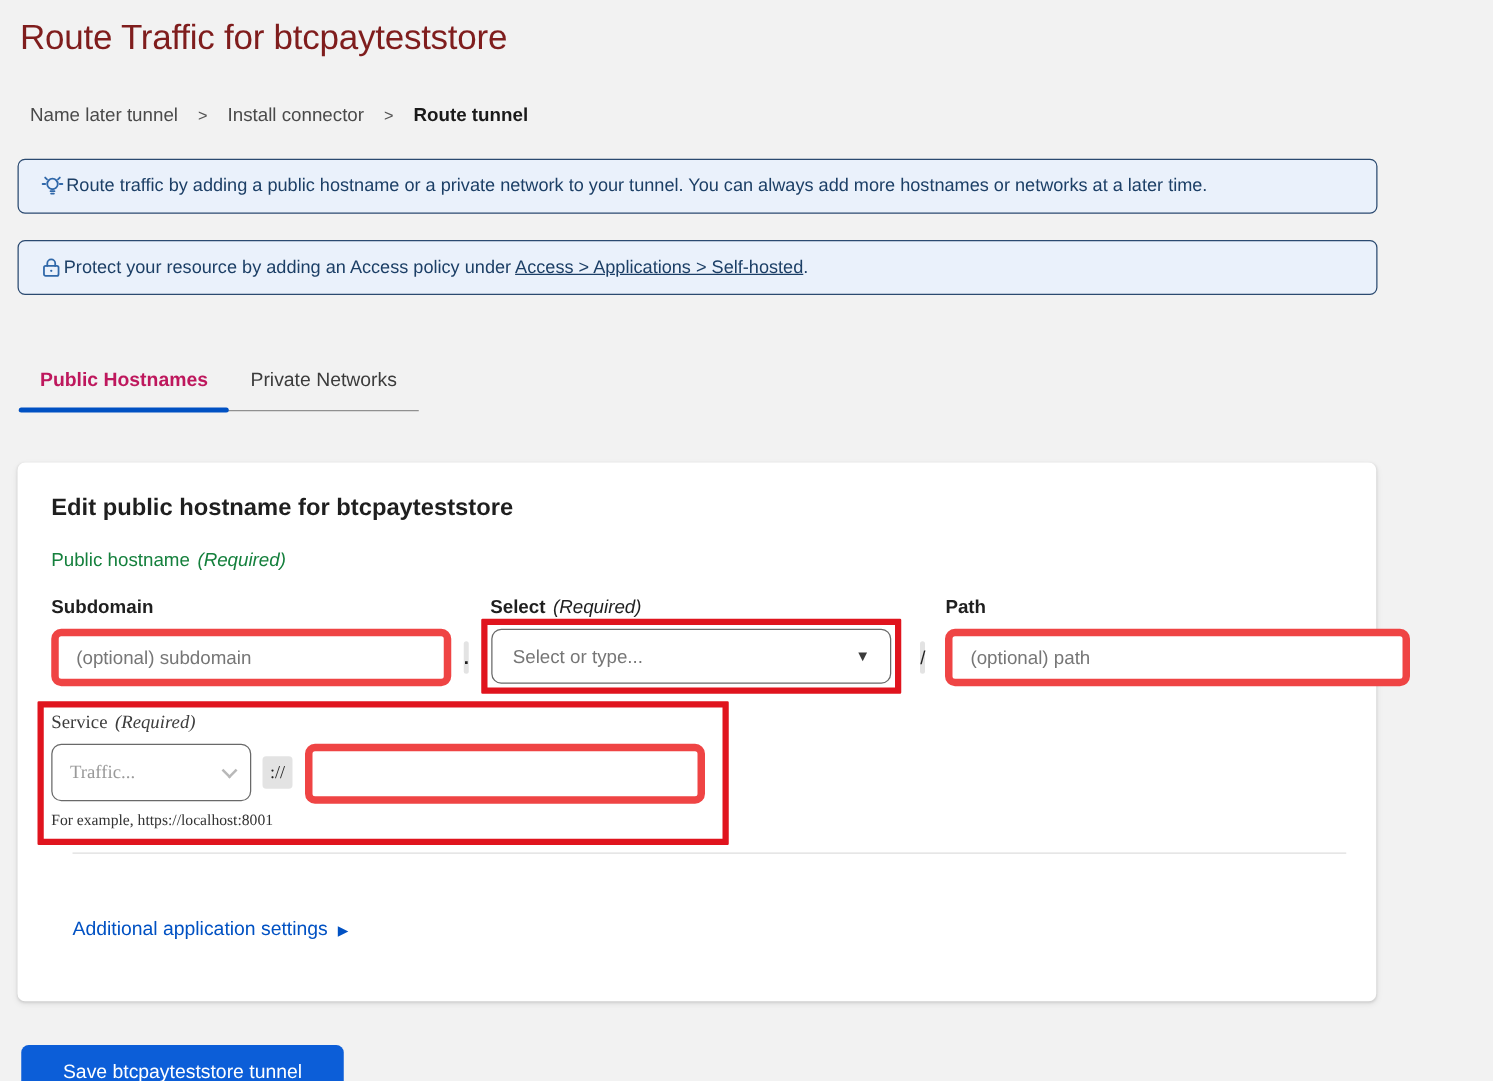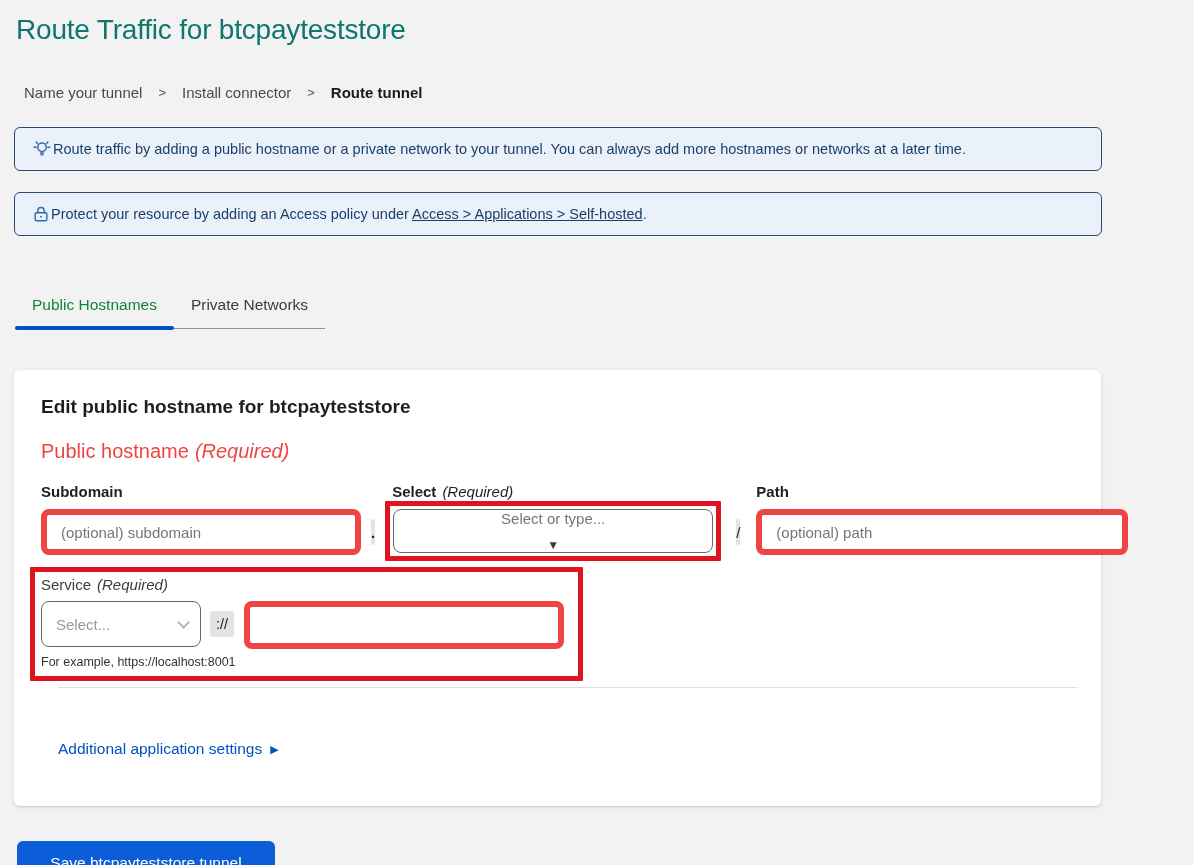--- a/index.html
+++ b/index.html
@@ -7,21 +7,21 @@
   body {
     width: 1194px; height: 865px;
     background: #f2f2f2;
     font-family: "Liberation Sans", sans-serif;
     color: #1f1f1f;
     overflow: hidden;
   }
   .page { padding: 12px 14px 0; }
 
   .title {
-    font-size: 28px; font-weight: 400; color: #0f766e;
+    font-size: 28px; font-weight: 400; color: #7f1d1d;
     margin: 2px 0 0 2px; letter-spacing: -0.2px;
   }
 
   .breadcrumb {
     margin: 38px 0 0 10px;
     display: flex; align-items: center; gap: 16px;
     font-size: 15px; color: #4a4a4a;
   }
   .breadcrumb .sep { font-size: 13px; color: #555; }
   .breadcrumb .crumb.active { font-weight: 700; color: #1a1a1a; }
@@ -44,37 +44,37 @@
     margin: 48px 0 0 1px;
     display: inline-flex;
     border-bottom: 1px solid #909090;
   }
   .tab {
     position: relative;
     font-size: 15.5px; color: #3c3c3c;
     padding: 12px 17px 14px;
     cursor: pointer;
   }
-  .tab.active { color: #15803d; font-weight: 400; }
+  .tab.active { color: #be185d; font-weight: 700; }
   .tab.active::after {
     content: ""; position: absolute; left: 0; right: 0; bottom: -2px;
     height: 4px; background: #0051c3; border-radius: 2px;
   }
 
   .card {
     margin-top: 41px;
     width: 1087px;
     background: #fff;
     border-radius: 6px;
     box-shadow: 0 1px 2px rgba(0,0,0,0.10), 0 2px 6px rgba(0,0,0,0.07);
     padding: 26px 27px 48px;
   }
   .card-heading { font-size: 19px; font-weight: 700; margin: 0; color: #1f1f1f; }
 
-  .field-hint { margin-top: 22px; font-size: 20px; color: #ef4444; }
+  .field-hint { margin-top: 22px; font-size: 15px; color: #15803d; }
   .req { font-style: italic; margin-left: 6px; }
 
   .hostname-row { display: flex; align-items: flex-start; margin-top: 20px; }
   .flabel {
     display: block; font-size: 15px; font-weight: 700; color: #1f1f1f;
     line-height: 17px; margin-bottom: 9px;
   }
   .flabel .req { font-weight: 400; }
   .flabel.slim { margin-bottom: 1px; }
   .flabel.plainw { font-weight: 400; color: #3c3c3c; }
@@ -102,29 +102,30 @@
   .red-highlight {
     border: 5px solid #e0141e;
     padding: 3px; border-radius: 1px;
   }
 
   .faux-select {
     width: 320px; height: 44px;
     border: 1px solid #696969; border-radius: 8px;
     background: #fff; cursor: pointer;
     display: flex; align-items: center; justify-content: space-between;
-    padding: 0 16px; font-size: 15px; color: #767676; flex-direction: column;
+    padding: 0 16px; font-size: 15px; color: #767676;
   }
   .faux-select .caret { color: #3c3c3c; font-size: 12px; }
 
   .service-redbox {
     display: inline-block;
     border: 5px solid #e0141e; border-radius: 1px;
     margin: 6px 0 0 -11px;
     padding: 4px 14px 7px 6px;
+    font-family: Liberation Serif, serif;
   }
   .service-controls { display: flex; align-items: flex-start; margin-top: 8px; }
   .service-select {
     width: 160px; height: 46px;
     border: 1px solid #696969; border-radius: 8px;
     background: #fff; cursor: pointer;
     display: flex; align-items: center; justify-content: space-between;
     padding: 0 14px; font-size: 15px; color: #9a9a9a;
   }
   .chev {
@@ -157,21 +158,21 @@
   }
 </style>
 </head>
 <body>
 
 <div class="page">
 
   <h1 class="title">Route Traffic for btcpayteststore</h1>
 
   <nav class="breadcrumb">
-    <span class="crumb">Name your tunnel</span>
+    <span class="crumb">Name later tunnel</span>
     <span class="sep">&gt;</span>
     <span class="crumb">Install connector</span>
     <span class="sep">&gt;</span>
     <span class="crumb active">Route tunnel</span>
   </nav>
 
   <div class="banner">
     <span>
       <svg width="22" height="22" viewBox="0 0 24 24" fill="none" stroke="#3068a9" stroke-width="1.6" stroke-linecap="round">
         <circle cx="12" cy="10" r="4.6"></circle>
@@ -235,21 +236,21 @@
       </div>
 
     </div>
 
     <div class="service-redbox">
       <label class="flabel plainw" style="margin-bottom:0">
         <span>Service</span><span class="req">(Required)</span>
       </label>
       <div class="service-controls">
         <div class="service-select">
-          <span>Select...</span>
+          <span>Traffic...</span>
           <span class="chev"></span>
         </div>
         <div class="sep-box scheme-sep">://</div>
         <input class="text-input service-url" type="text" value="" style="">
       </div>
       <div class="helper">For example, https://localhost:8001</div>
     </div>
 
     <div class="divider"></div>
 

